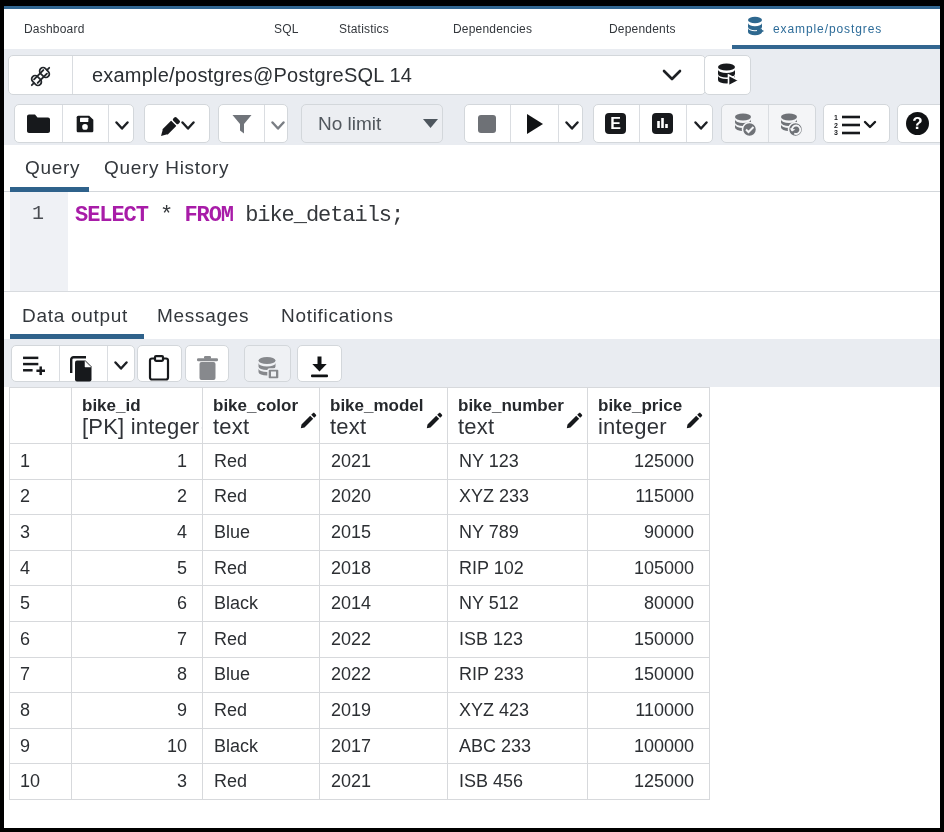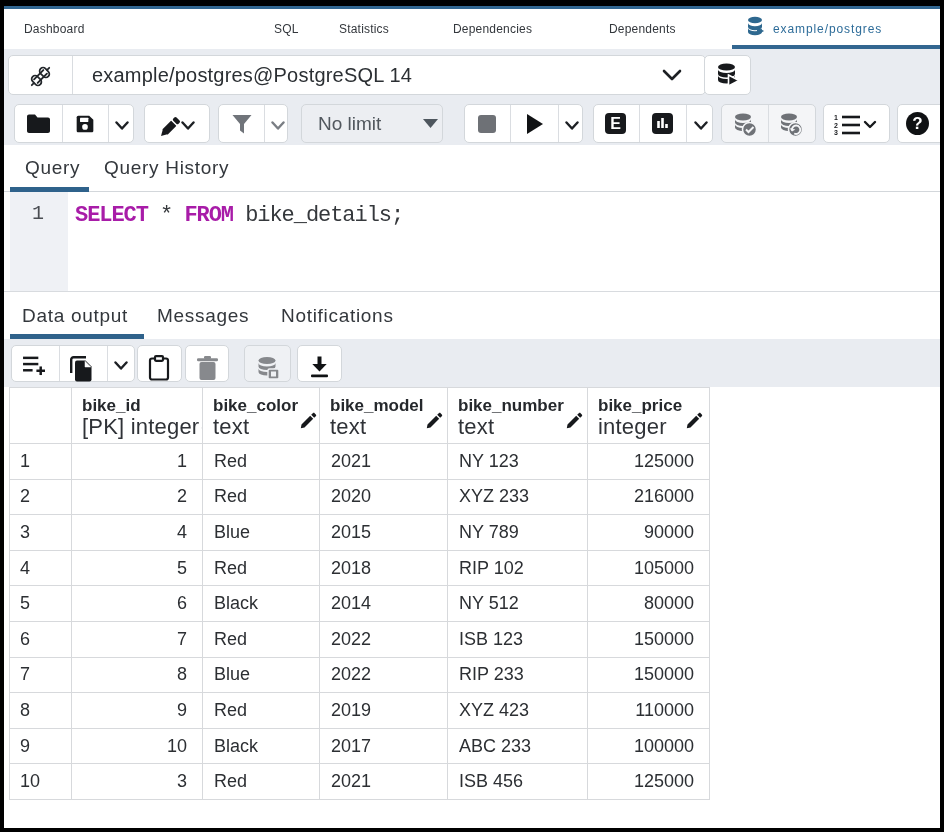--- a/index.html
+++ b/index.html
@@ -373,21 +373,21 @@
             <td class="txt">2021</td>
             <td class="txt">NY 123</td>
             <td class="num">125000</td>
           </tr>
         <tr>
             <td class="rowno">2</td>
             <td class="num">2</td>
             <td class="txt">Red</td>
             <td class="txt">2020</td>
             <td class="txt">XYZ 233</td>
-            <td class="num">216000</td>
+            <td class="num">115000</td>
           </tr>
         <tr>
             <td class="rowno">3</td>
             <td class="num">4</td>
             <td class="txt">Blue</td>
             <td class="txt">2015</td>
             <td class="txt">NY 789</td>
             <td class="num">90000</td>
           </tr>
         <tr>

